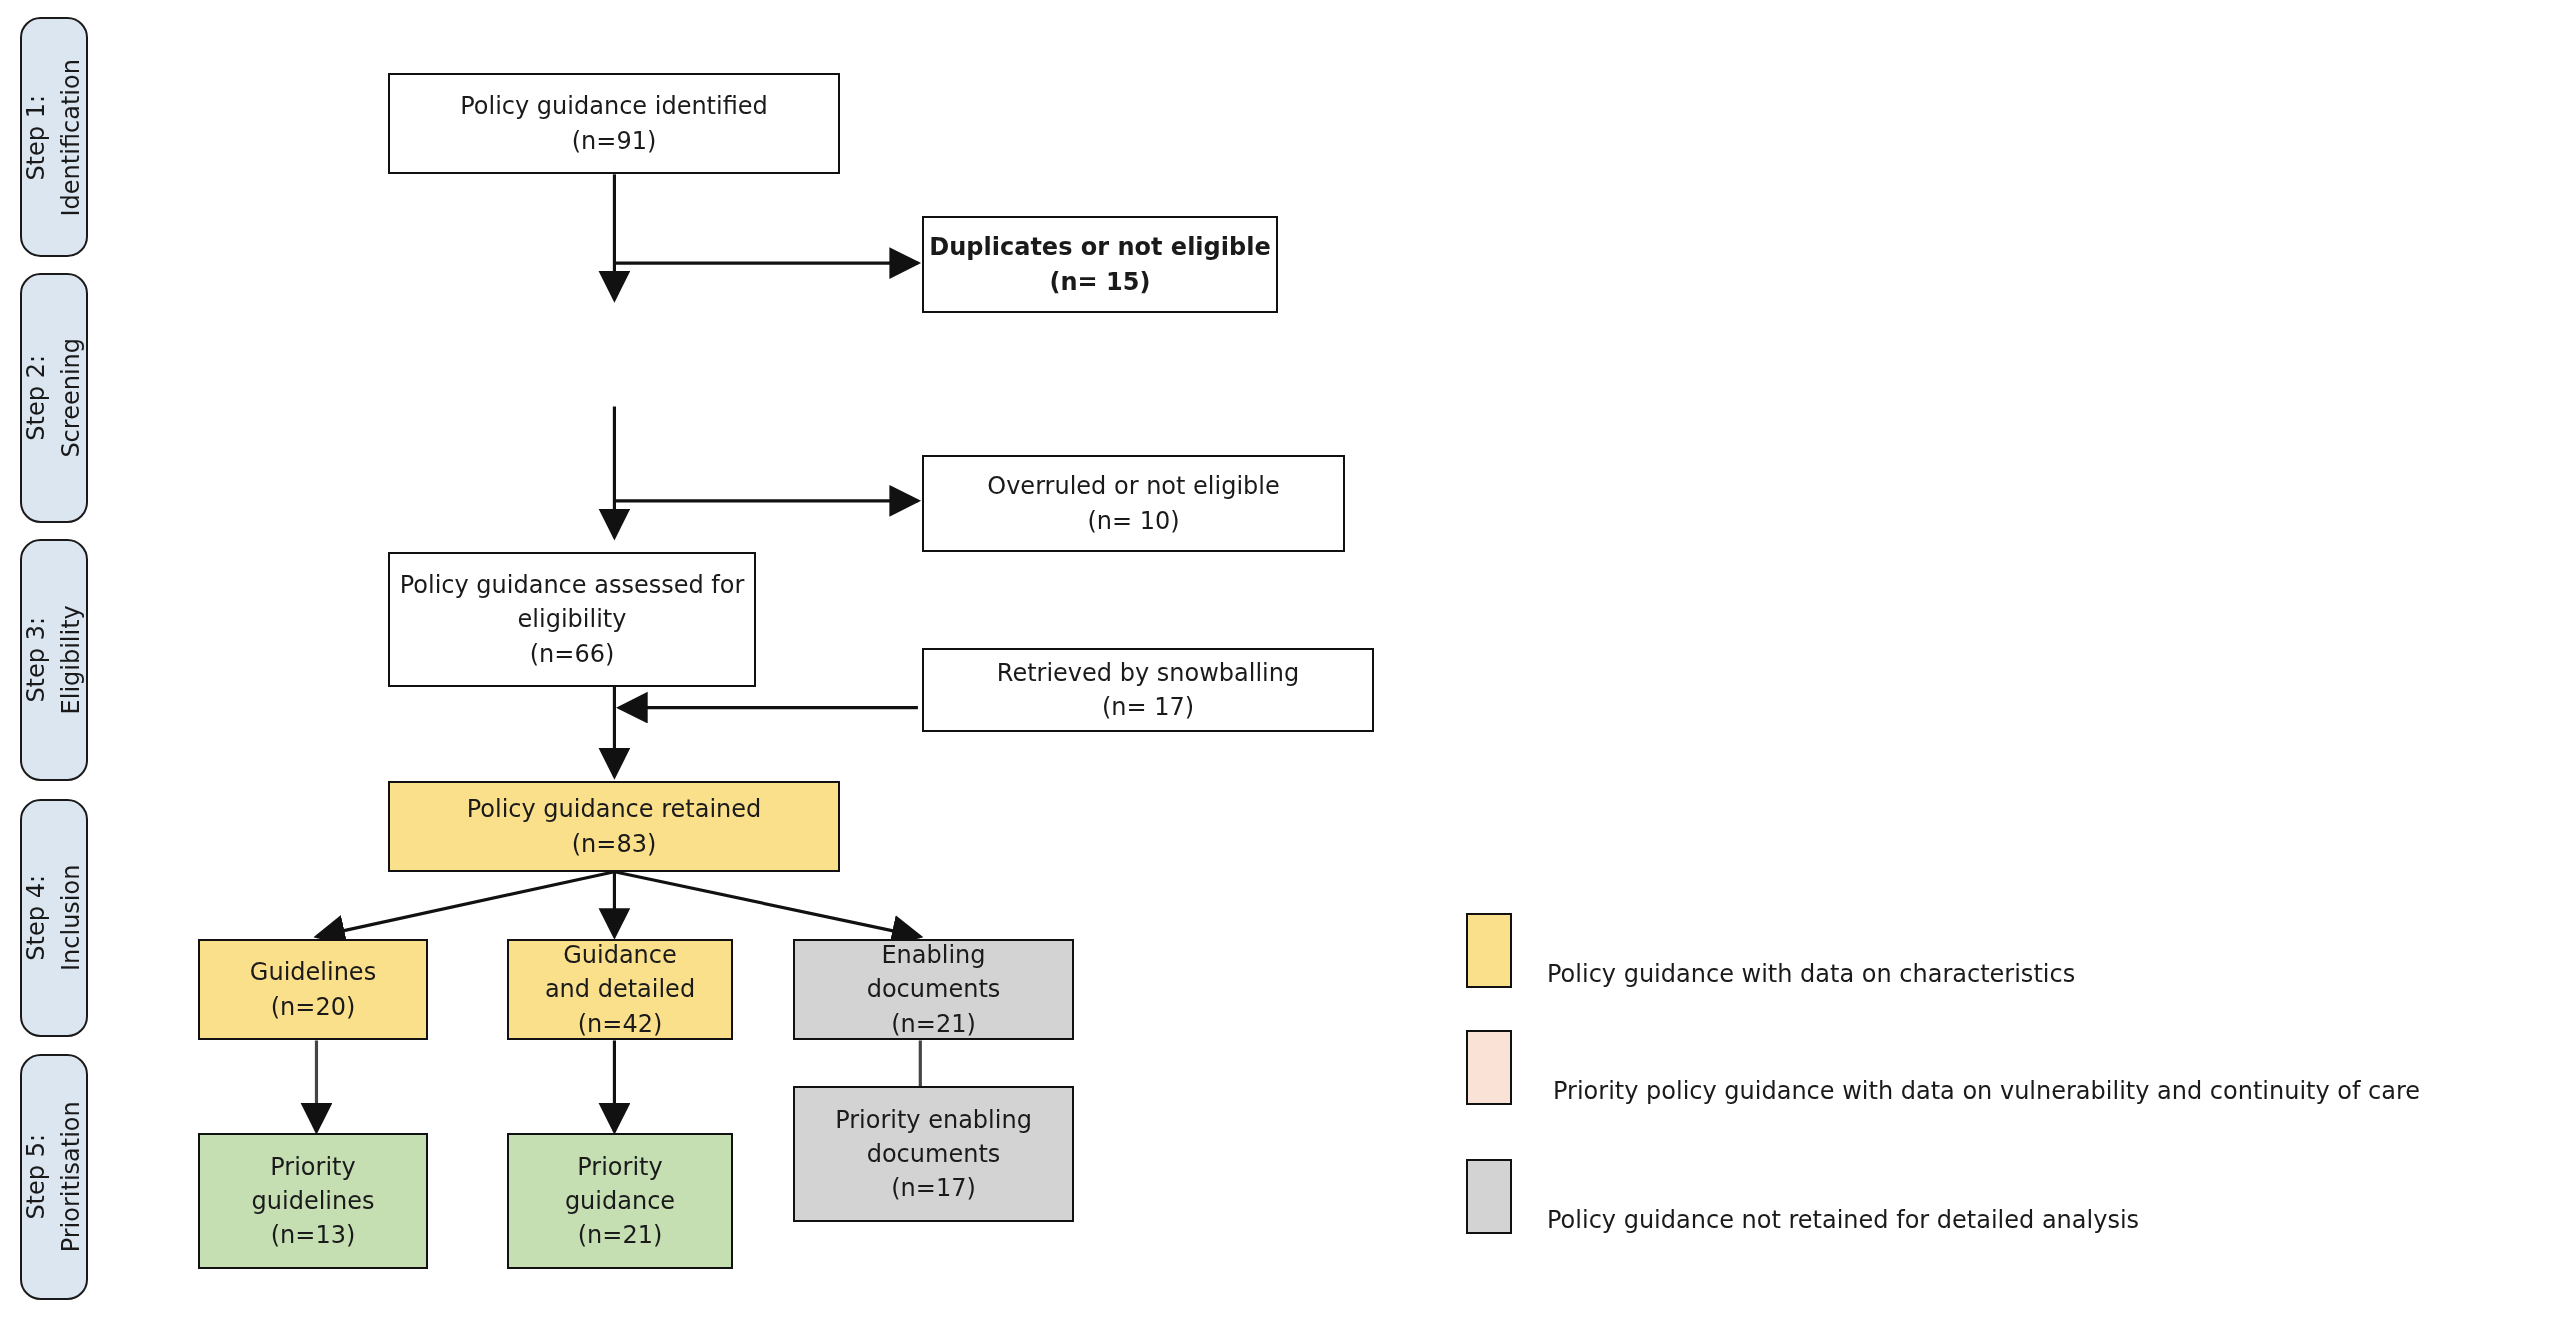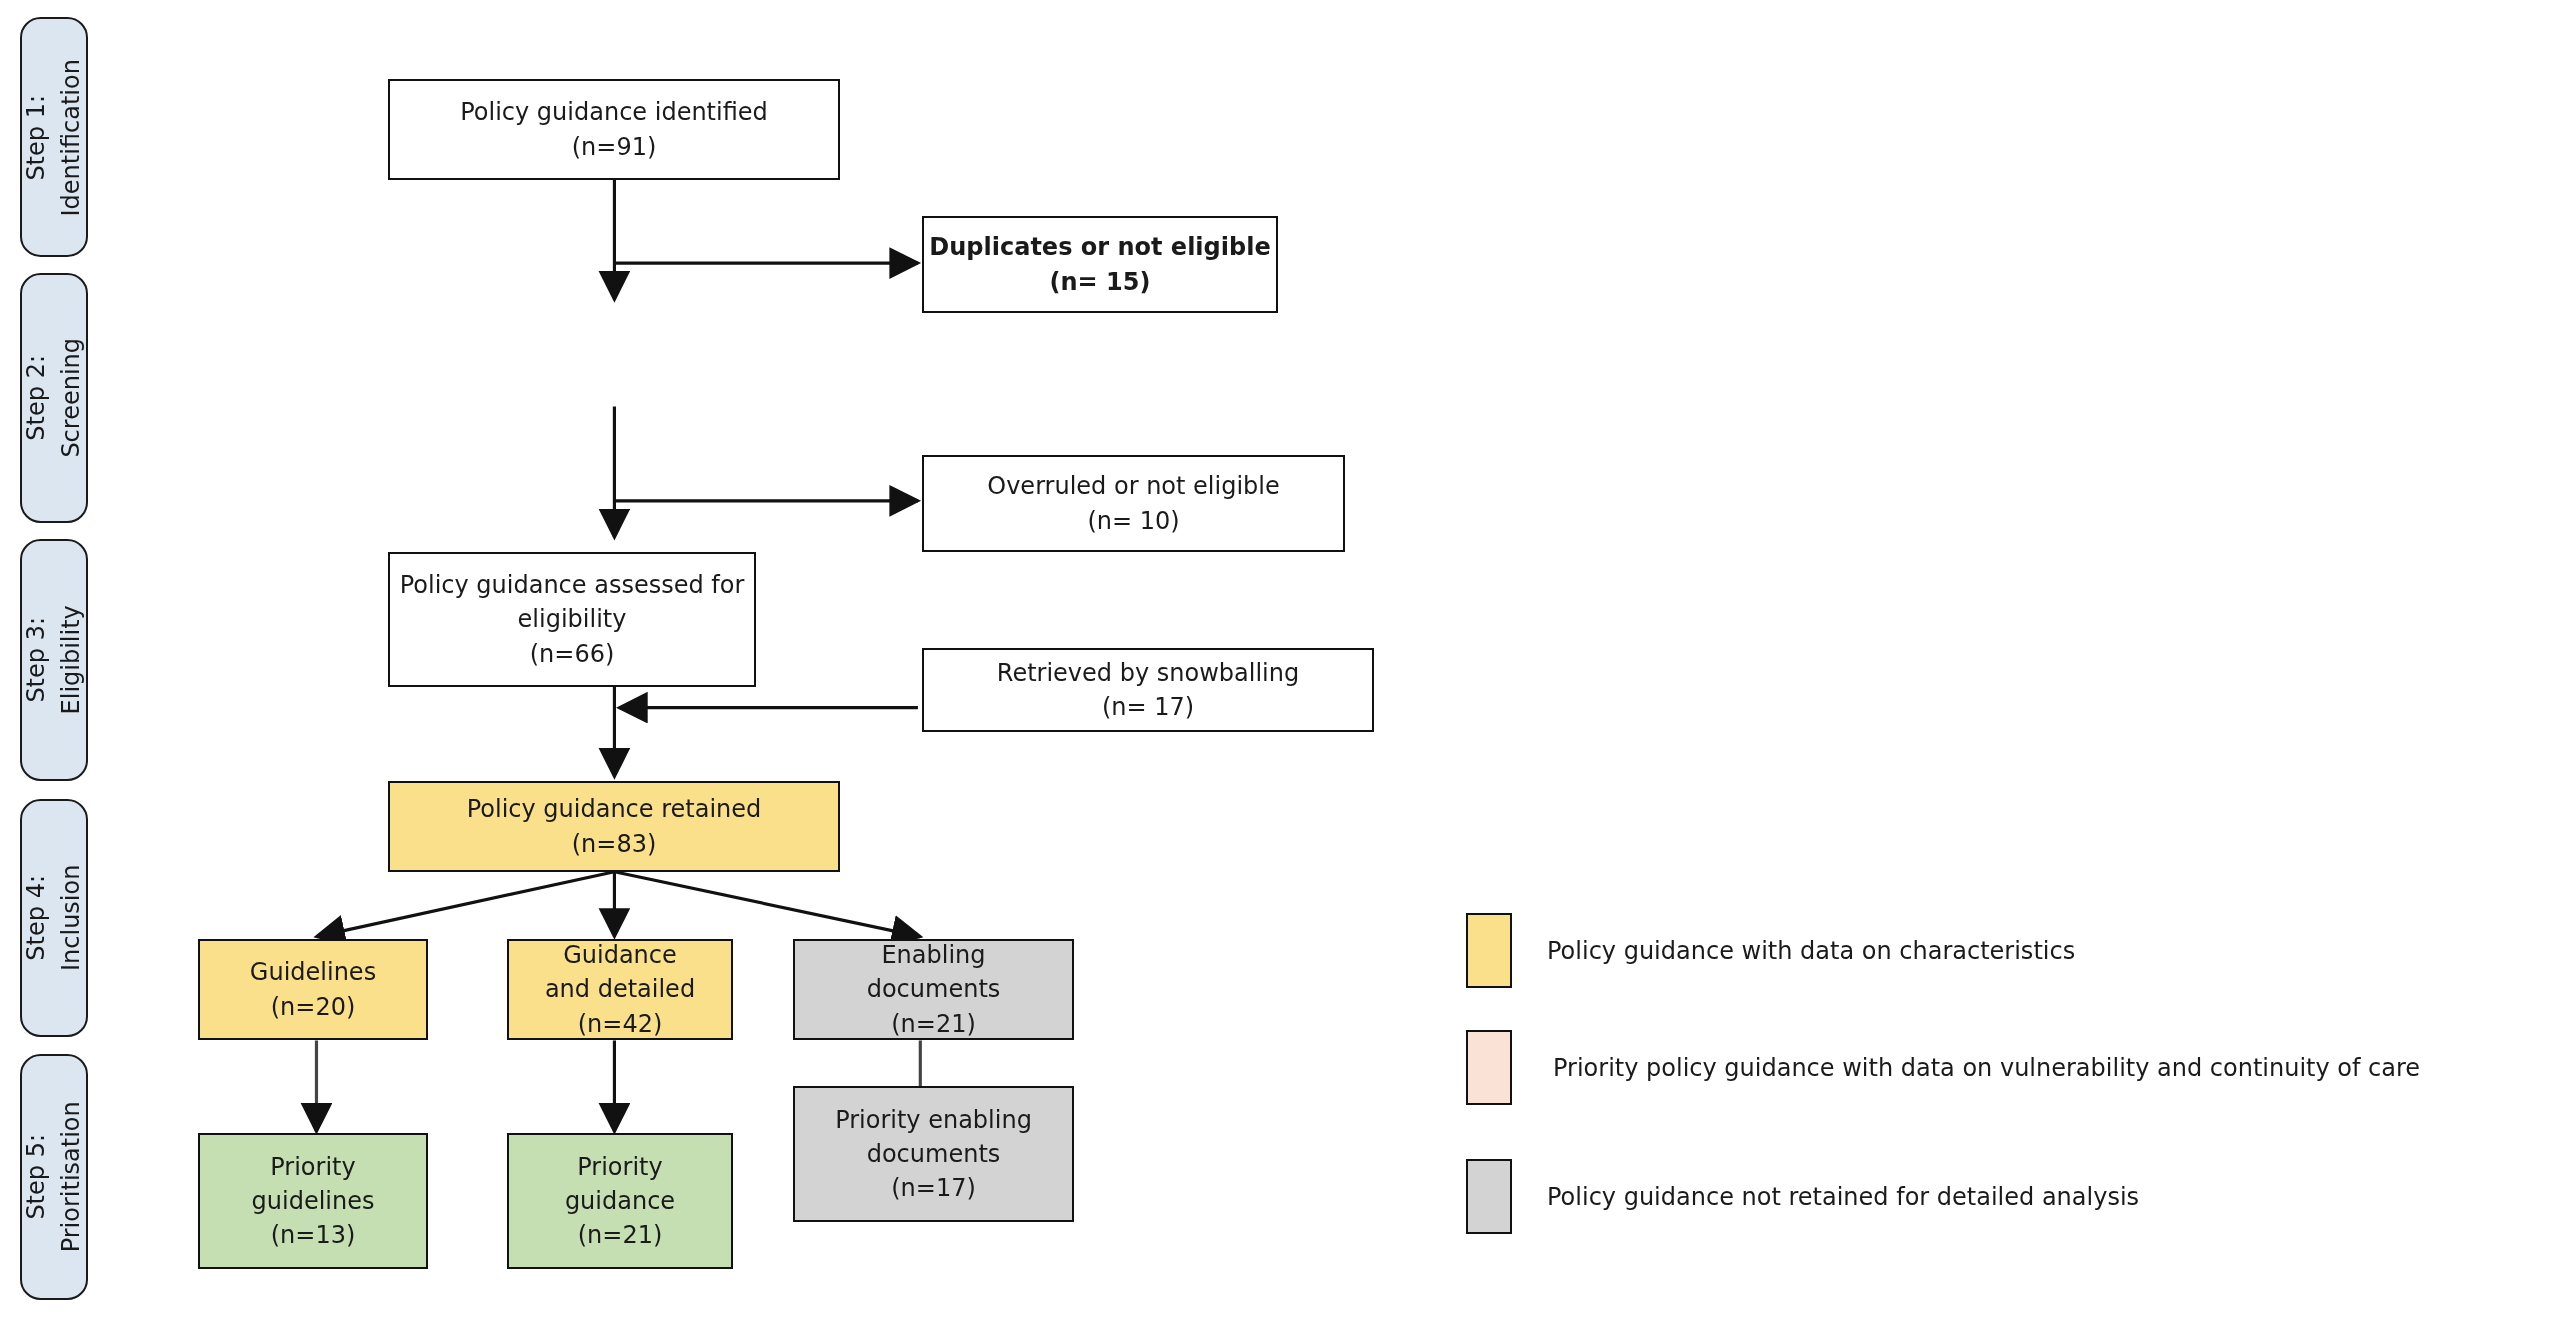--- a/index.html
+++ b/index.html
@@ -66,21 +66,21 @@
   }
   .node .ln { display: block; white-space: nowrap; }
   .node.fill-yellow { background: #fbe08c; }
   .node.fill-green  { background: #c5dfb3; }
   .node.fill-gray   { background: #d3d3d3; }
 
   
   .legend-row {
     position: absolute;
     display: flex;
-    align-items: center;
+    align-items: flex-end;
   }
   .legend-swatch {
     width: 46px;
     height: 75px;
     border: 2.4px solid #111111;
     box-sizing: border-box;
     flex: 0 0 auto;
   }
   .sw-yellow { background: #fbe08c; }
   .sw-peach  { background: #fae3d6; }
@@ -152,21 +152,21 @@
     </span>
   </div>
 
   <div class="step-box" style="left:20px; top:1054px; width:68px; height:246px;">
     <span class="vtext">
       <span class="l1">Step 5:</span>
       <span class="l2">Prioritisation</span>
     </span>
   </div>
 
-  <div class="node" style="left:388px; top:79px; width:452px; height:101px;">
+  <div class="node" style="left:388px; top:73px; width:452px; height:101px;">
     <span class="ln">Policy guidance identified</span>
     <span class="ln">(n=91)</span>
   </div>
 
 
   <div class="node" style="left:388px; top:552px; width:368px; height:135px;">
     <span class="ln">Policy guidance assessed for</span>
     <span class="ln">eligibility</span>
     <span class="ln">(n=66)</span>
   </div>

